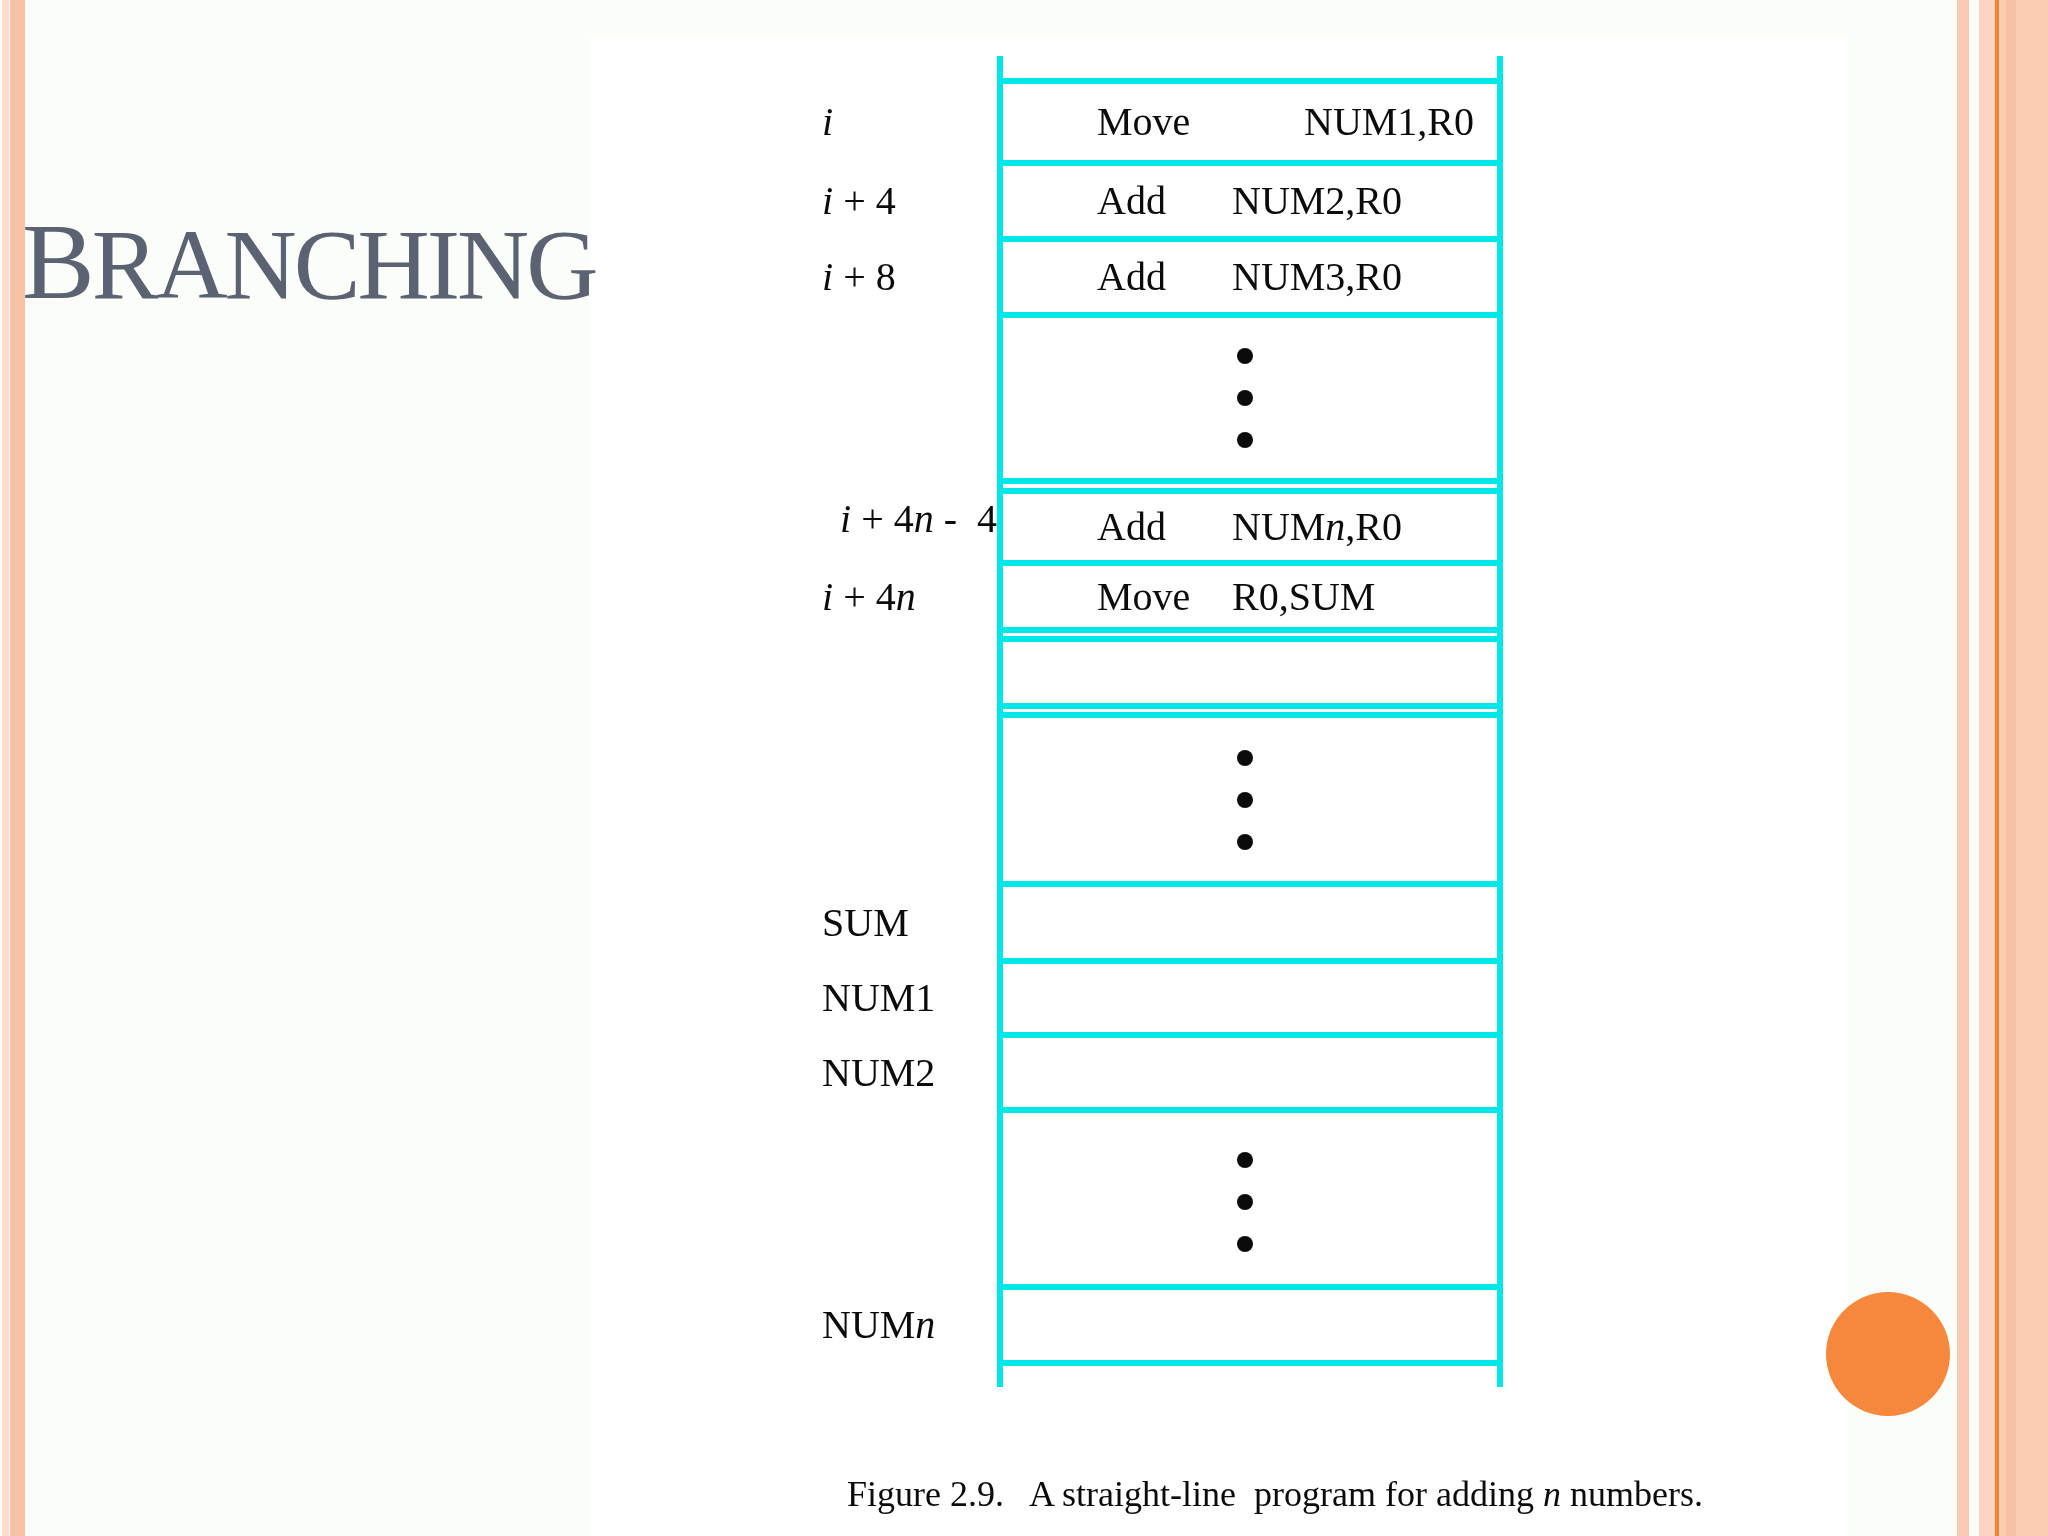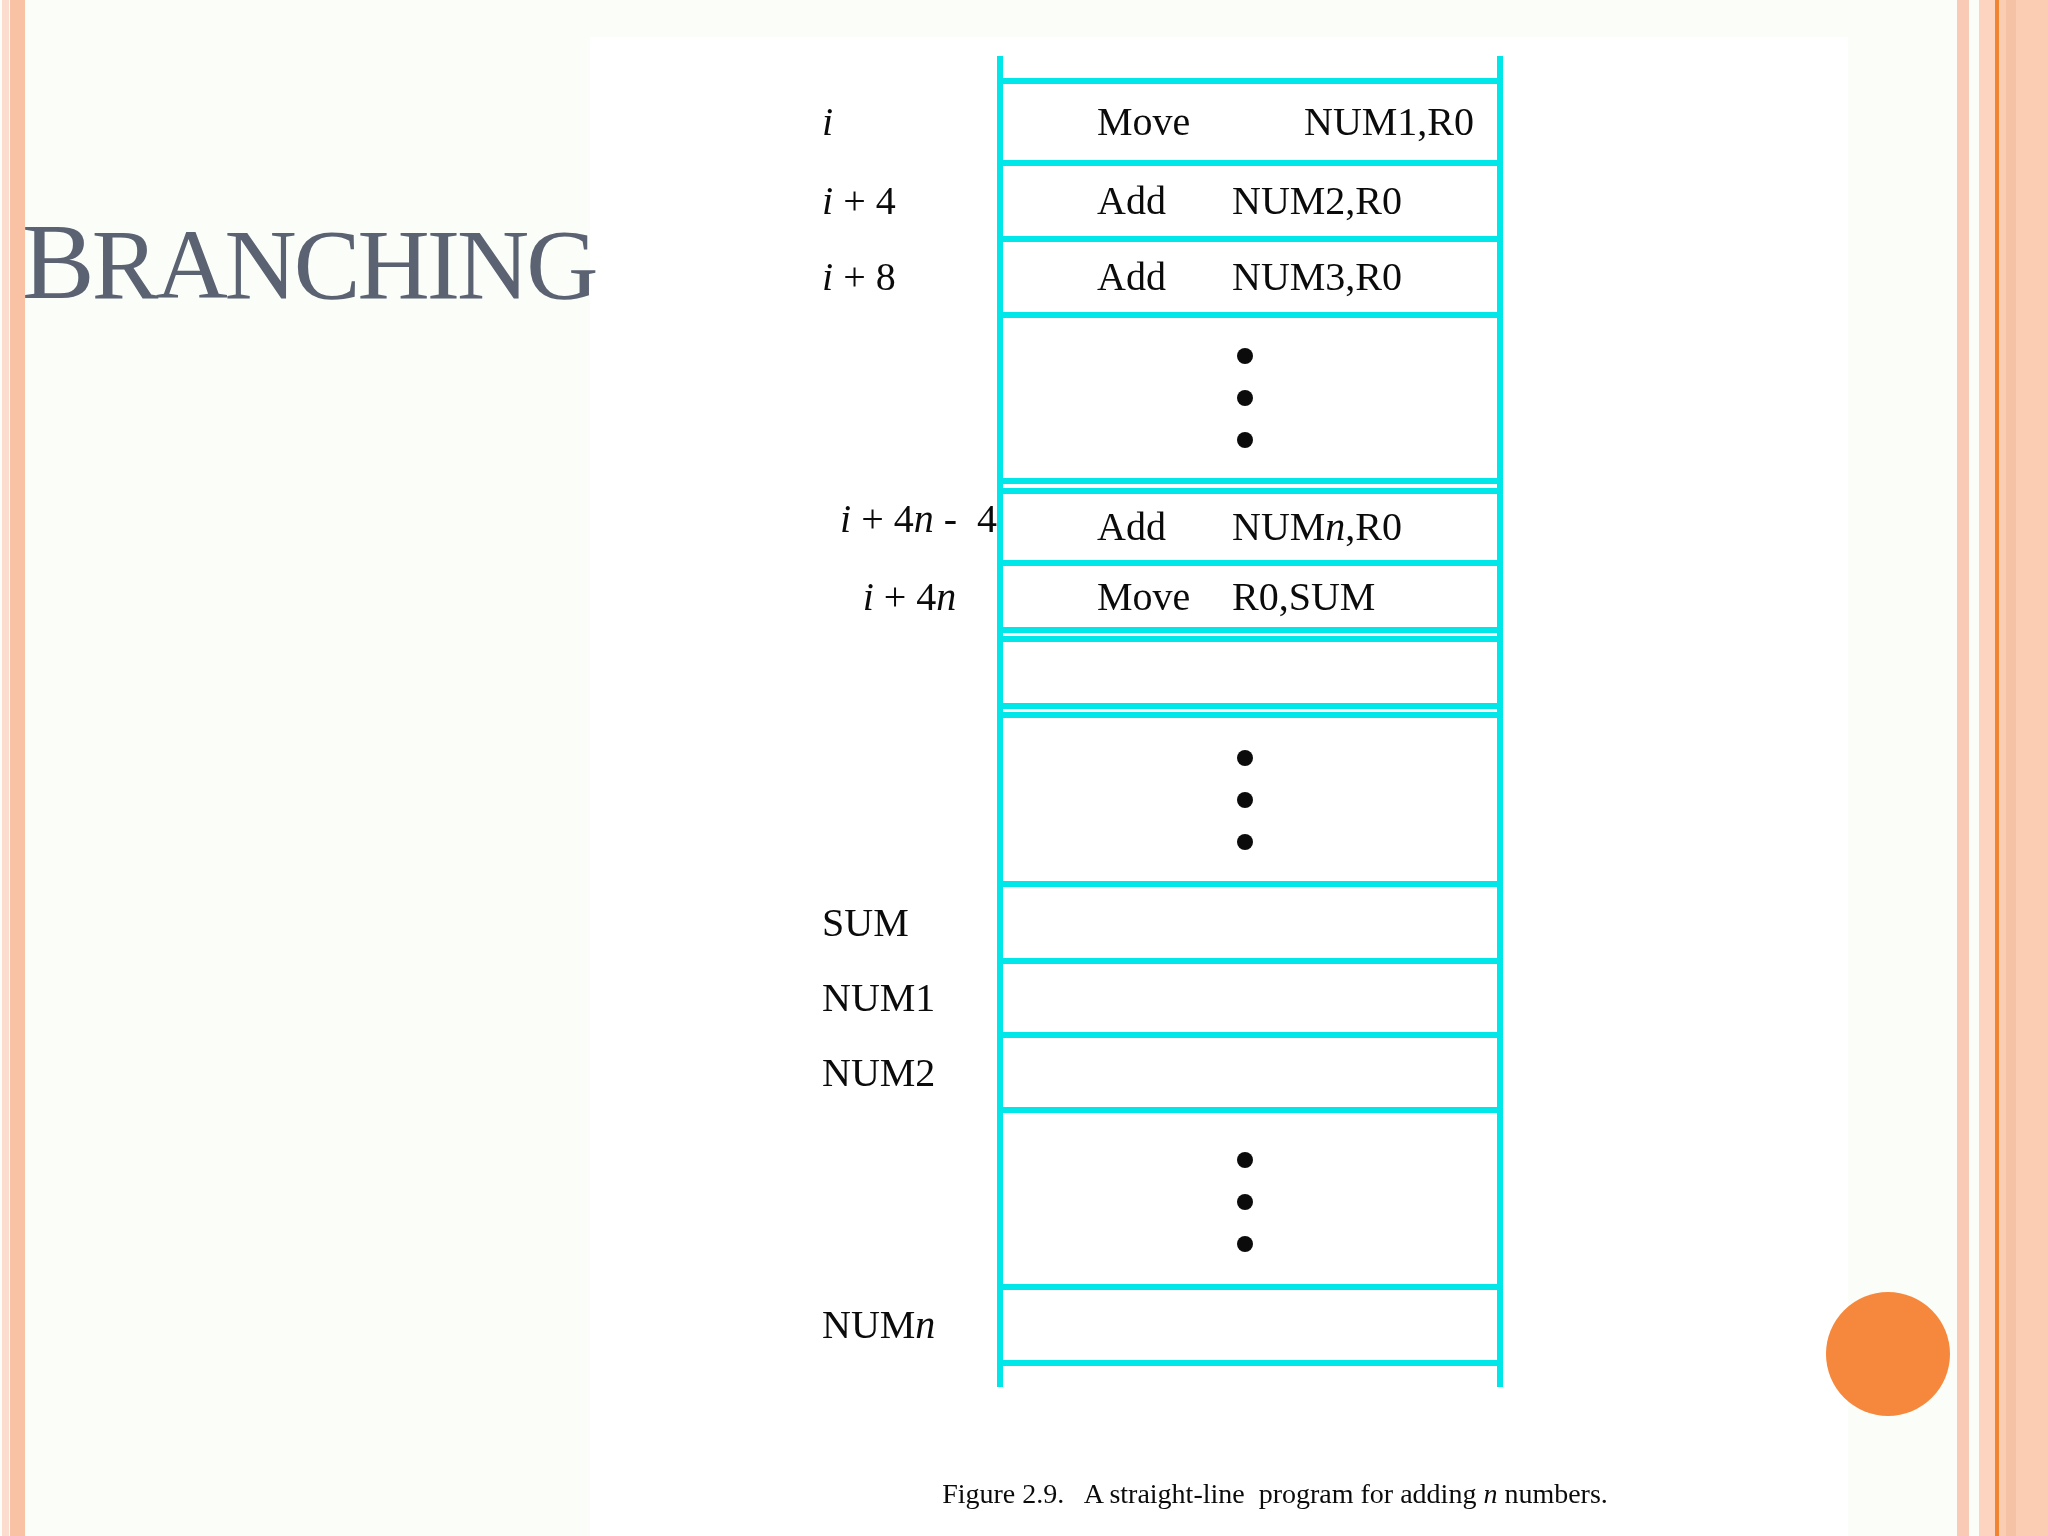--- a/index.html
+++ b/index.html
@@ -26,21 +26,21 @@
   
   .dtext{
     position:absolute;height:48px;line-height:48px;
     font-size:40px;white-space:nowrap;
   }
   .it{font-style:italic;}
   .dot{position:absolute;width:16px;height:16px;border-radius:50%;background:#0b0b0b;}
   
   #figure-caption{
     left:740px;top:1456px;width:1070px;height:52px;
-    font-size:28px;line-height:52px;text-align:center;white-space:nowrap;
+    font-size:36px;line-height:52px;text-align:center;white-space:nowrap;
   }
   
   #orange-circle{
     left:1826px;top:1280px;width:124px;height:124px;border-radius:50%;
   }
 </style>
 </head>
 <body style="background: rgb(251, 253, 248);">
 
 <div class="stripe" style="left: 2px; width: 7px; background: rgb(252, 220, 206);"></div>
@@ -84,21 +84,21 @@
     <div class="dtext" style="position: absolute; left: 1232px; top: 165px;"><span>NUM2,R0</span></div>
     <div class="dtext" style="position: absolute; left: 822px; top: 241px; width: 175px;"><span class="it">i</span><span> + 8</span></div>
     <div class="dtext" style="position: absolute; left: 1097px; top: 241px;">Add</div>
     <div class="dtext" style="position: absolute; left: 1232px; top: 241px;"><span>NUM3,R0</span></div>
     <div class="dot" style="position: absolute; left: 1237px; top: 336px;"></div>
     <div class="dot" style="position: absolute; left: 1237px; top: 378px;"></div>
     <div class="dot" style="position: absolute; left: 1237px; top: 420px;"></div>
     <div class="dtext" style="position: absolute; left: 822px; top: 483px; width: 175px; margin-left: 18px;"><span class="it">i</span><span> + 4</span><span class="it">n</span><span> - &nbsp;4</span></div>
     <div class="dtext" style="position: absolute; left: 1097px; top: 491px;">Add</div>
     <div class="dtext" style="position: absolute; left: 1232px; top: 491px;"><span>NUM</span><span class="it">n</span><span>,R0</span></div>
-    <div class="dtext" style="position: absolute; left: 822px; top: 560.5px; width: 175px; text-align: center;"><span class="it">i</span><span> + 4</span><span class="it">n</span></div>
+    <div class="dtext" style="position: absolute; left: 822px; top: 560.5px; width: 175px;"><span class="it">i</span><span> + 4</span><span class="it">n</span></div>
     <div class="dtext" style="position: absolute; left: 1097px; top: 560.5px;">Move</div>
     <div class="dtext" style="position: absolute; left: 1232px; top: 560.5px;"><span>R0,SUM</span></div>
     <div class="dot" style="position: absolute; left: 1237px; top: 737.5px;"></div>
     <div class="dot" style="position: absolute; left: 1237px; top: 779.5px;"></div>
     <div class="dot" style="position: absolute; left: 1237px; top: 821.5px;"></div>
     <div class="dtext" style="position: absolute; left: 822px; top: 886.5px; width: 175px;"><span>SUM</span></div>
     <div class="dtext" style="position: absolute; left: 822px; top: 962px; width: 175px;"><span>NUM1</span></div>
     <div class="dtext" style="position: absolute; left: 822px; top: 1036.5px; width: 175px;"><span>NUM2</span></div>
     <div class="dot" style="position: absolute; left: 1237px; top: 1139.5px;"></div>
     <div class="dot" style="position: absolute; left: 1237px; top: 1181.5px;"></div>

